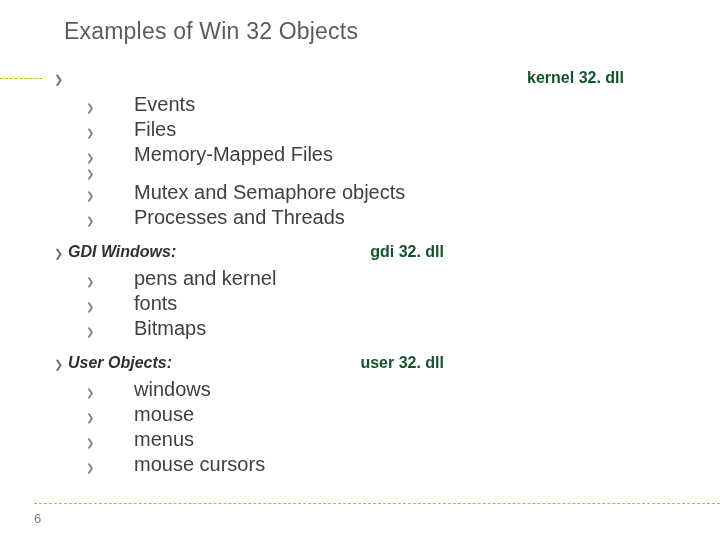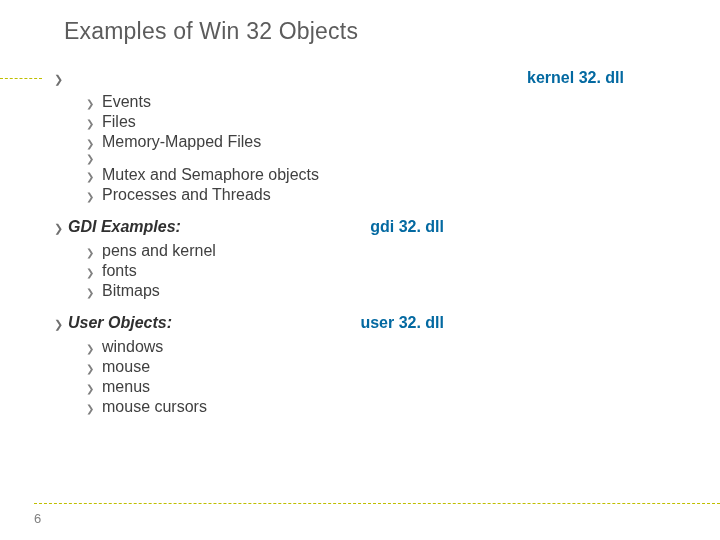--- a/index.html
+++ b/index.html
@@ -68,21 +68,21 @@
   }
   .sec-title {
     font-size: 16px;
     font-weight: bold;
     font-style: italic;
     color: #303030;
   }
   .sec-dll {
     font-size: 16px;
     font-weight: bold;
-    color: #0369a1;
+    color: #14532d;
     margin-left: auto;
   }
   .sec-row-1 { width: 570px; }
   .sec-row-2 { width: 390px; }
   .sec-row-3 { width: 390px; }
 
   .items {
     margin: 6px 0 0 32px;
   }
   .item {
@@ -90,22 +90,23 @@
     align-items: baseline;
     margin: 2px 0;
   }
   .item-bullet {
     width: 16px;
     flex: none;
     font-size: 10px;
     color: #808080;
   }
   .item-text {
-    font-size: 16px;
+    font-size: 20px;
     color: #404040;
+    margin-left: 32px;
   }
 </style>
 </head>
 <body>
 
 <div class="slide">
 
   <div class="left-dashes"></div>
 
   <h1 class="title">Examples of Win 32 Objects</h1>
@@ -140,21 +141,21 @@
         <div class="item">
             <span class="item-bullet">❯</span>
             <span class="item-text">Processes and Threads</span>
           </div>
       </div>
     </div>
 
     <div class="sec">
       <div class="sec-row sec-row-2">
         <span class="sec-bullet">❯</span>
-        <span class="sec-title">GDI Examples:</span>
+        <span class="sec-title">GDI Windows:</span>
         <span class="sec-dll">gdi 32. dll</span>
       </div>
       <div class="items">
         <div class="item">
             <span class="item-bullet">❯</span>
             <span class="item-text">pens and kernel</span>
           </div>
         <div class="item">
             <span class="item-bullet">❯</span>
             <span class="item-text">fonts</span>

